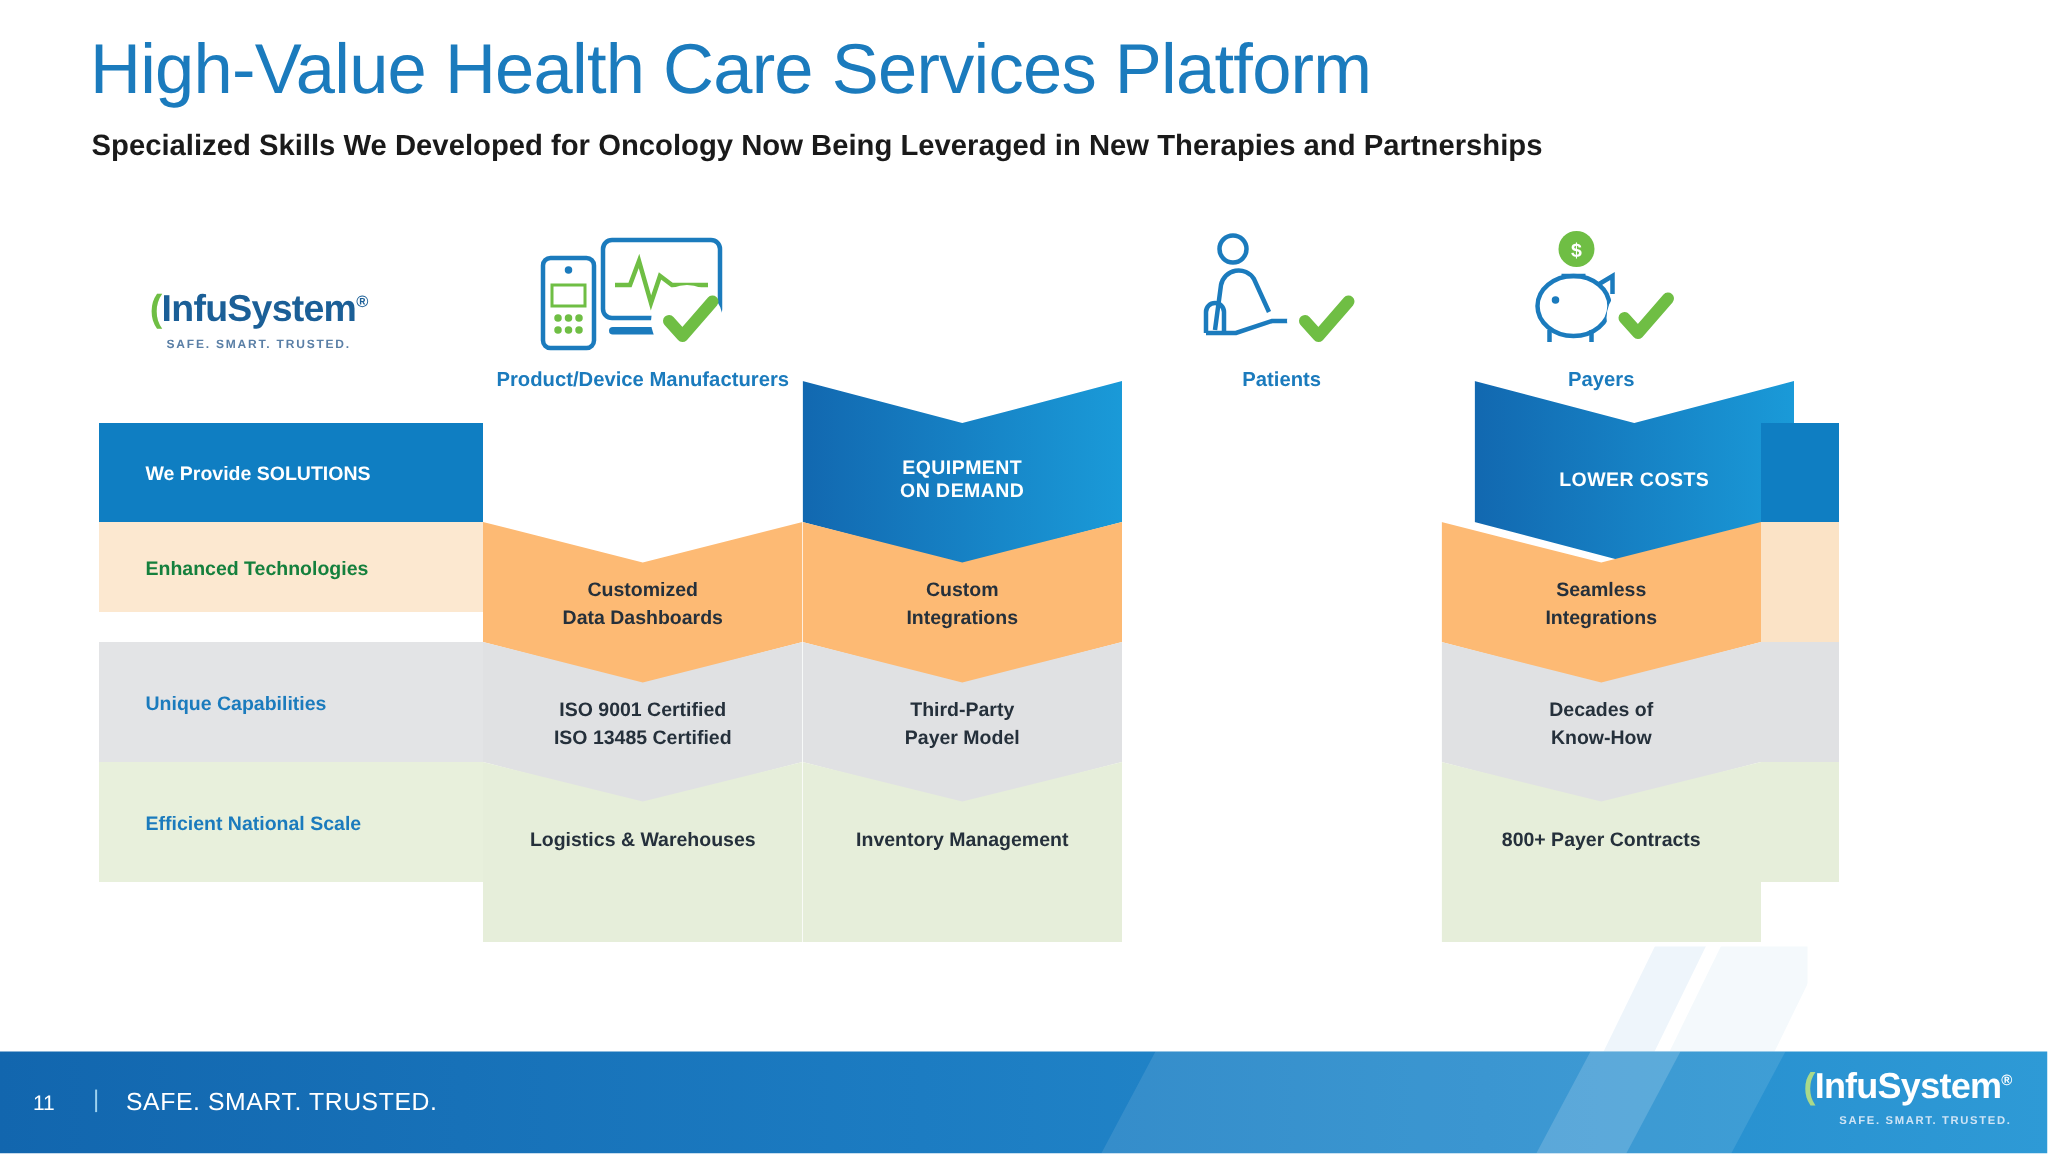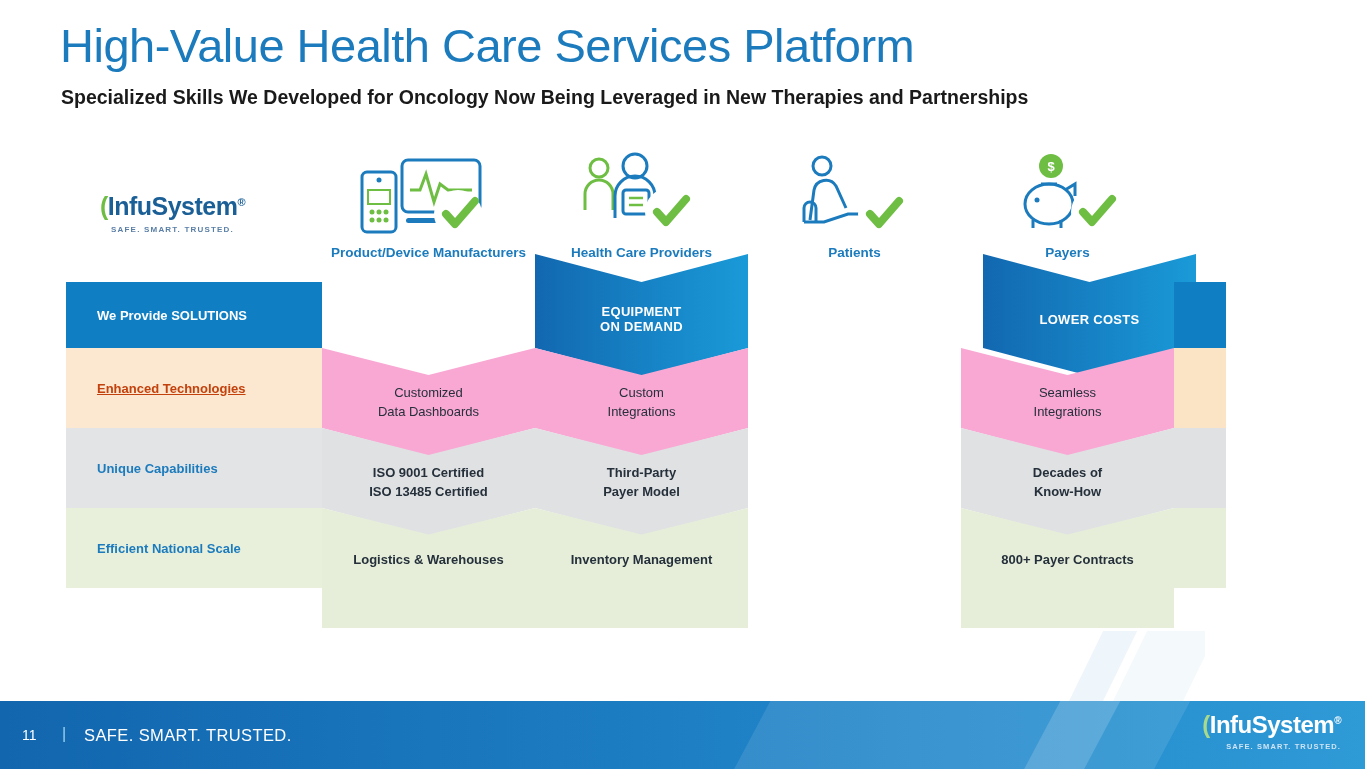--- a/index.html
+++ b/index.html
@@ -115,21 +115,21 @@
     left: 0;
     width: 256px;
     display: flex;
     align-items: center;
     padding-left: 31px;
     box-sizing: border-box;
     font-size: 13px;
     font-weight: bold;
   }
   .rl0 { top: 0;   height: 66px;  background: #0f7ec2; color: #ffffff; }
-  .rl1 { top: 66px;  height: 80px; background: #fce8d0; color: #c2410c; text-decoration: underline; }
+  .rl1 { top: 66px;  height: 60px; background: #fce8d0; color: #15803d; }
   .rl2 { top: 146px; height: 80px; background: #e3e4e6; color: #1b7bbd; }
   .rl3 { top: 226px; height: 80px; background: #e8f0dc; color: #1b7bbd; }
 
   .chevcols {
     position: absolute;
     left: 256px;
     top: 0;
     width: 904px;
     height: 348px;
   }
@@ -155,24 +155,24 @@
     clip-path: polygon(0 0, 50% 23%, 100% 0, 100% 77%, 50% 100%, 0 77%);
     color: #fff;
     font-size: 13px;
     font-weight: bold;
     letter-spacing: 0.3px;
     padding-top: 8px;
   }
   .cb1 {
     top: 66px; height: 108px;
     clip-path: polygon(0 0, 50% 25%, 100% 0, 100% 74%, 50% 100%, 0 74%);
-    background: #f9a8d4;
+    background: #fdba74;
     color: #25303b;
     font-size: 13px;
-    font-weight: normal;
+    font-weight: bold;
     line-height: 19px;
   }
   .cb2 {
     top: 146px; height: 108px;
     clip-path: polygon(0 0, 50% 25%, 100% 0, 100% 74%, 50% 100%, 0 74%);
     background: #e0e1e3;
     color: #25303b;
     font-size: 13px;
     font-weight: bold;
     line-height: 19px;
@@ -332,36 +332,20 @@
           <rect x="48" y="8" width="78" height="52" rx="6" fill="none" stroke="#1b7bbd" stroke-width="3"></rect>
           <polyline points="56,38 66,38 72,22 80,50 86,32 94,38 118,38" fill="none" stroke="#6fbe44" stroke-width="3"></polyline>
           <rect x="52" y="66" width="60" height="5" rx="2.5" fill="#1b7bbd"></rect>
           <circle cx="104" cy="62" r="24" fill="#ffffff"></circle>
           <path d="M92 62 l9 10 l20 -23" fill="none" stroke="#6fbe44" stroke-width="8" stroke-linecap="round" stroke-linejoin="round"></path>
         </svg>
       </div>
       <div class="clabel">Product/Device Manufacturers</div>
     </div>
 
-    <div class="colhead" style="left:469px;">
-      <div class="icon-wrap">
-        <svg width="130" height="92" viewBox="0 0 130 92">
-          <circle cx="22" cy="16" r="9" fill="none" stroke="#6fbe44" stroke-width="3"></circle>
-          <path d="M8 58 v-16 a14 14 0 0 1 28 0 v16" fill="none" stroke="#6fbe44" stroke-width="3"></path>
-          <circle cx="58" cy="14" r="12" fill="none" stroke="#1b7bbd" stroke-width="3"></circle>
-          <path d="M38 66 v-22 a20 20 0 0 1 40 0 v22" fill="none" stroke="#1b7bbd" stroke-width="3"></path>
-          <rect x="46" y="38" width="26" height="24" rx="3" fill="#ffffff" stroke="#1b7bbd" stroke-width="3"></rect>
-          <line x1="52" y1="46" x2="66" y2="46" stroke="#6fbe44" stroke-width="2.5"></line>
-          <line x1="52" y1="53" x2="66" y2="53" stroke="#6fbe44" stroke-width="2.5"></line>
-          <circle cx="92" cy="60" r="24" fill="#ffffff"></circle>
-          <path d="M80 60 l9 10 l20 -23" fill="none" stroke="#6fbe44" stroke-width="8" stroke-linecap="round" stroke-linejoin="round"></path>
-        </svg>
-      </div>
-      <div class="clabel">Health Care Providers</div>
-    </div>
 
     <div class="colhead" style="left:682px;">
       <div class="icon-wrap">
         <svg width="130" height="92" viewBox="0 0 130 92">
           <circle cx="32" cy="14" r="9" fill="none" stroke="#1b7bbd" stroke-width="3"></circle>
           <path d="M20 68 l4 -30 a12 12 0 0 1 22 -4 l10 22" fill="none" stroke="#1b7bbd" stroke-width="3"></path>
           <path d="M14 70 h20 l24 -8 h28 a8 8 0 0 1 8 8 v8" fill="none" stroke="#1b7bbd" stroke-width="3"></path>
           <path d="M14 70 v-14 a6 6 0 0 1 12 0 v14" fill="none" stroke="#1b7bbd" stroke-width="3"></path>
           <circle cx="92" cy="62" r="24" fill="#ffffff"></circle>
           <path d="M80 62 l9 10 l20 -23" fill="none" stroke="#6fbe44" stroke-width="8" stroke-linecap="round" stroke-linejoin="round"></path>

